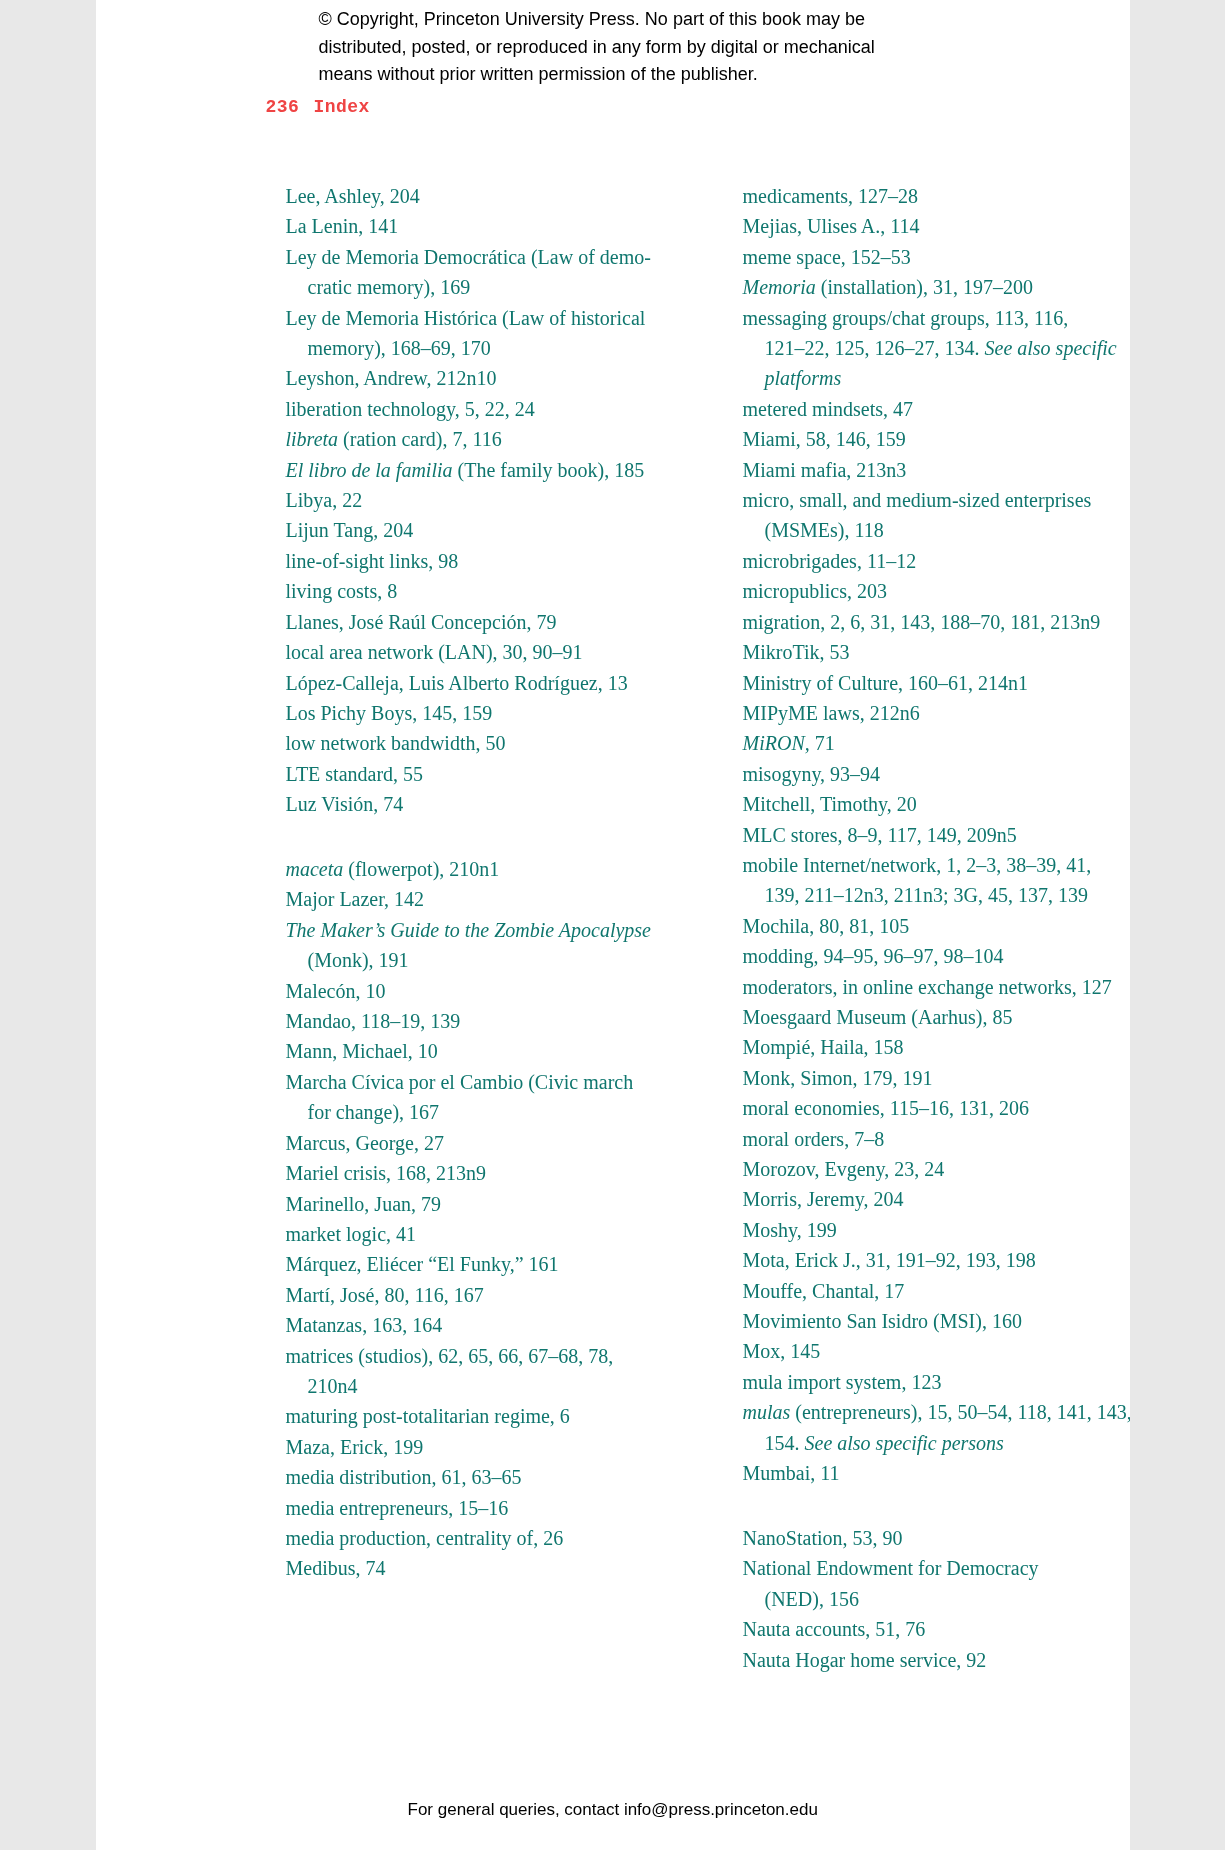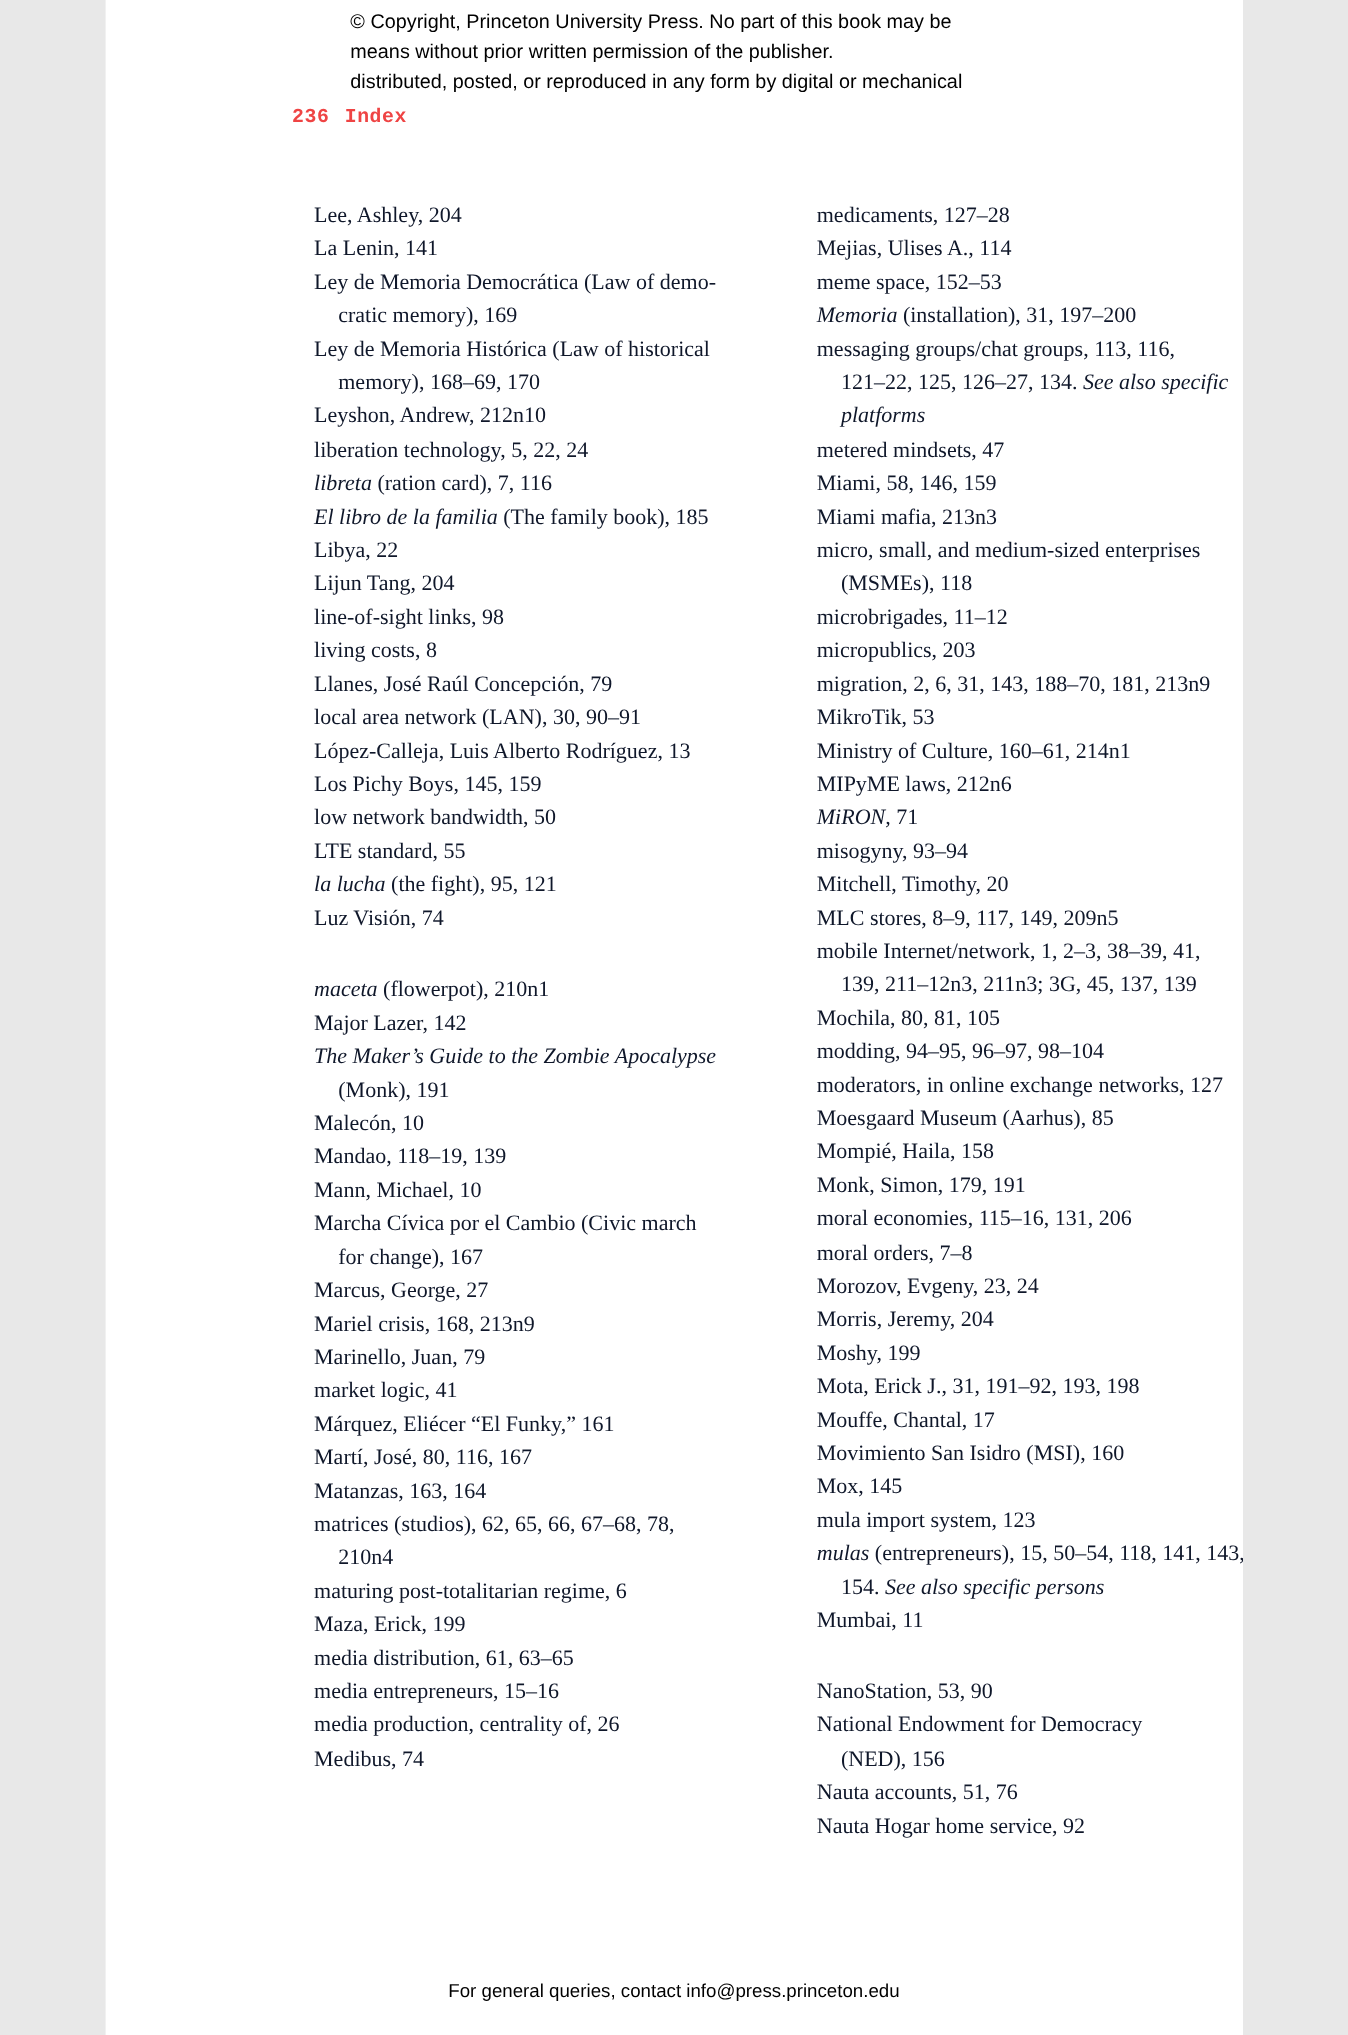--- a/index.html
+++ b/index.html
@@ -20,21 +20,21 @@
   .running-head {
     position:absolute; left:170px; top:97px;
     font-family:"Liberation Mono", monospace;
     font-weight:bold; font-size:18px; color:#ef4444;
     letter-spacing:0.5px;
   }
   .running-head .rh-title { margin-left:14px; }
   .col {
     position:absolute; top:181px;
     font-size:20px; line-height:30.4px;
-    color:#0f172a;
+    color:#0f766e;
   }
   .col-left  { left:190px; width:445px; }
   .col-right { left:647px; width:470px; }
   .entry {
     padding-left:22px; text-indent:-22px;
     white-space:pre-wrap;
   }
   .entry i { font-style:italic; }
   .gap { height:34.5px; }
   .footer {
@@ -43,22 +43,22 @@
     font-size:17px; color:#000000;
   }
 </style>
 </head>
 <body>
 
 <div class="page">
 
   <div class="copyright">
     <div>© Copyright, Princeton University Press. No part of this book may be</div>
+    <div>distributed, posted, or reproduced in any form by digital or mechanical</div>
     <div>means without prior written permission of the publisher.</div>
-    <div>distributed, posted, or reproduced in any form by digital or mechanical</div>
   </div>
 
   <div class="running-head">
     <span class="rh-num">236</span><span class="rh-title">Index</span>
   </div>
 
   <div class="col col-left" id="col-left">
       <div class="entry"><span>Lee, Ashley, 204</span></div>
       <div class="entry"><span>La Lenin, 141</span></div>
       <div class="entry"><span>Ley de Memoria Democrática (Law of demo-
@@ -72,21 +72,20 @@
       <div class="entry"><span>Libya, 22</span></div>
       <div class="entry"><span>Lijun Tang, 204</span></div>
       <div class="entry"><span>line-of-sight links, 98</span></div>
       <div class="entry"><span>living costs, 8</span></div>
       <div class="entry"><span>Llanes, José Raúl Concepción, 79</span></div>
       <div class="entry"><span>local area network (LAN), 30, 90–91</span></div>
       <div class="entry"><span>López-Calleja, Luis Alberto Rodríguez, 13</span></div>
       <div class="entry"><span>Los Pichy Boys, 145, 159</span></div>
       <div class="entry"><span>low network bandwidth, 50</span></div>
       <div class="entry"><span>LTE standard, 55</span></div>
-      <div class="entry"><i>la lucha</i><span> (the fight), 95, 121</span></div>
       <div class="entry"><span>Luz Visión, 74</span></div>
       <div class="gap"></div>
       <div class="entry"><i>maceta</i><span> (flowerpot), 210n1</span></div>
       <div class="entry"><span>Major Lazer, 142</span></div>
       <div class="entry"><i>The Maker’s Guide to the Zombie Apocalypse</i><span>
 (Monk), 191</span></div>
       <div class="entry"><span>Malecón, 10</span></div>
       <div class="entry"><span>Mandao, 118–19, 139</span></div>
       <div class="entry"><span>Mann, Michael, 10</span></div>
       <div class="entry"><span>Marcha Cívica por el Cambio (Civic march

